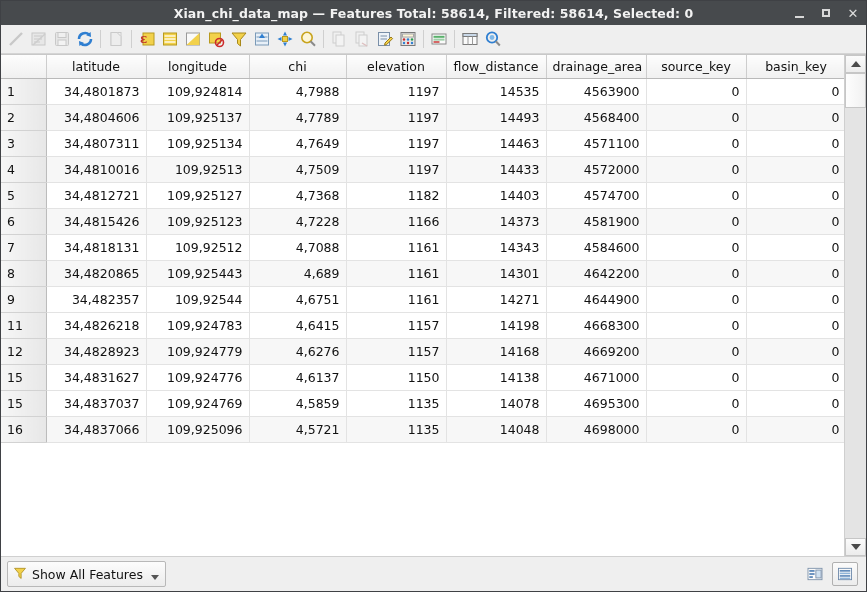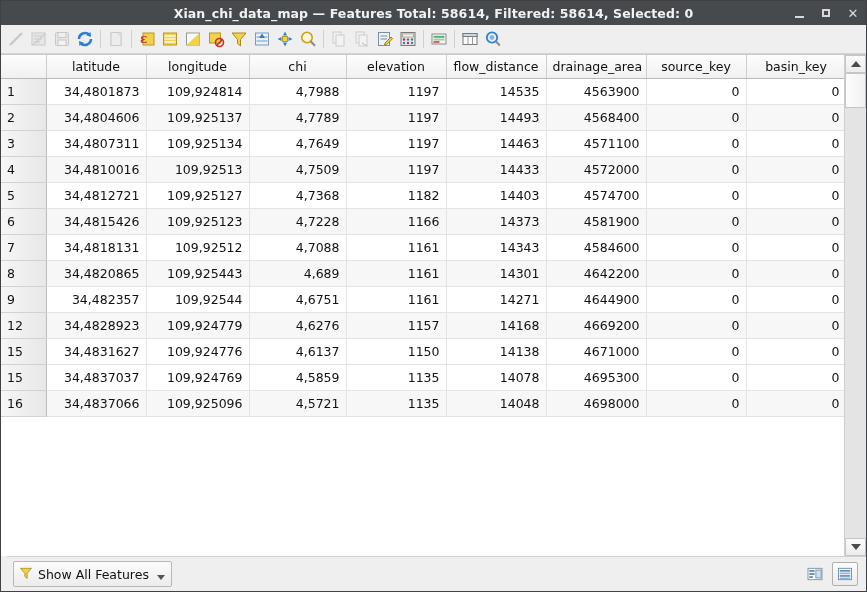--- a/index.html
+++ b/index.html
@@ -207,21 +207,20 @@
   
   .statusbar {
     height: 34px;
     min-height: 34px;
     background: #efefef;
     border-top: 1px solid #d0d0d0;
     display: flex;
     align-items: center;
     padding: 0 6px;
     position: relative;
-    margin-left: 6px;
   }
   .filter-btn {
     display: flex;
     align-items: center;
     gap: 5px;
     height: 24px;
     padding: 0 6px 0 5px;
     background: linear-gradient(to bottom, #fcfcfc, #ececec);
     border: 1px solid #b8b8b8;
     border-radius: 2px;
@@ -569,20 +568,31 @@
               <td class="rowhdr">9</td>
               <td class="cell">34,482357</td>
               <td class="cell">109,92544</td>
               <td class="cell">4,6751</td>
               <td class="cell">1161</td>
               <td class="cell">14271</td>
               <td class="cell">4644900</td>
               <td class="cell">0</td>
               <td class="cell">0</td>
             </tr>
+            <tr>
+              <td class="rowhdr">11</td>
+              <td class="cell">34,4826218</td>
+              <td class="cell">109,924783</td>
+              <td class="cell">4,6415</td>
+              <td class="cell">1157</td>
+              <td class="cell">14198</td>
+              <td class="cell">4668300</td>
+              <td class="cell">0</td>
+              <td class="cell">0</td>
+            </tr>
             <tr class="alt">
               <td class="rowhdr">12</td>
               <td class="cell">34,4828923</td>
               <td class="cell">109,924779</td>
               <td class="cell">4,6276</td>
               <td class="cell">1157</td>
               <td class="cell">14168</td>
               <td class="cell">4669200</td>
               <td class="cell">0</td>
               <td class="cell">0</td>

